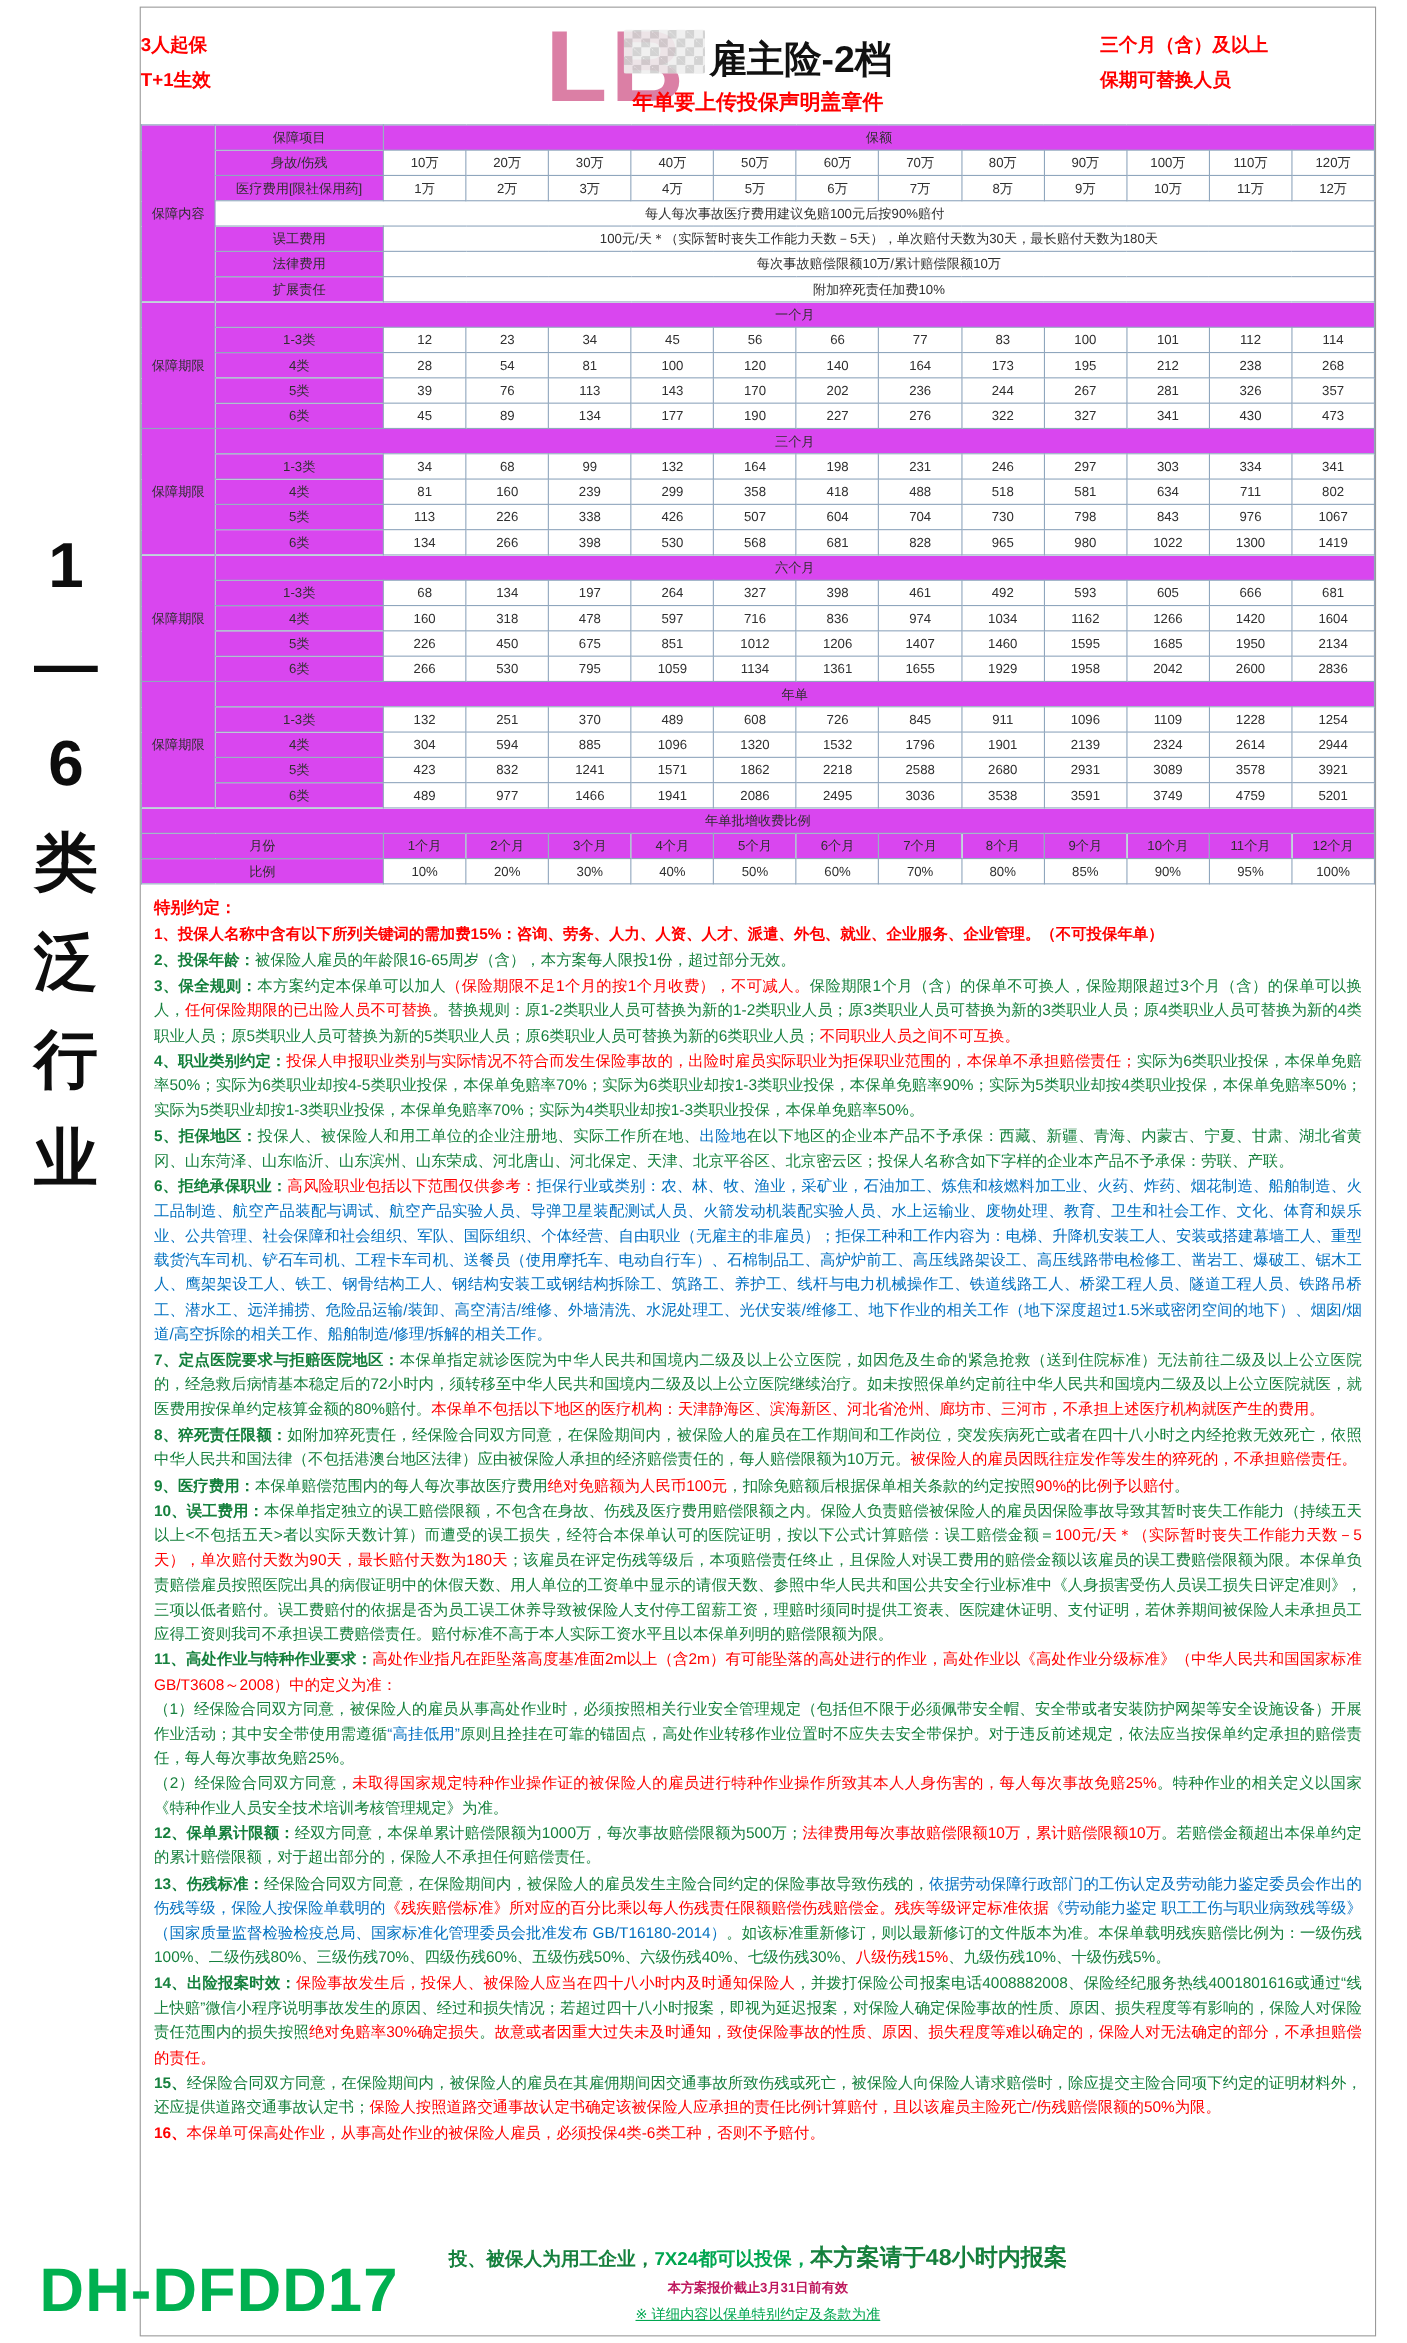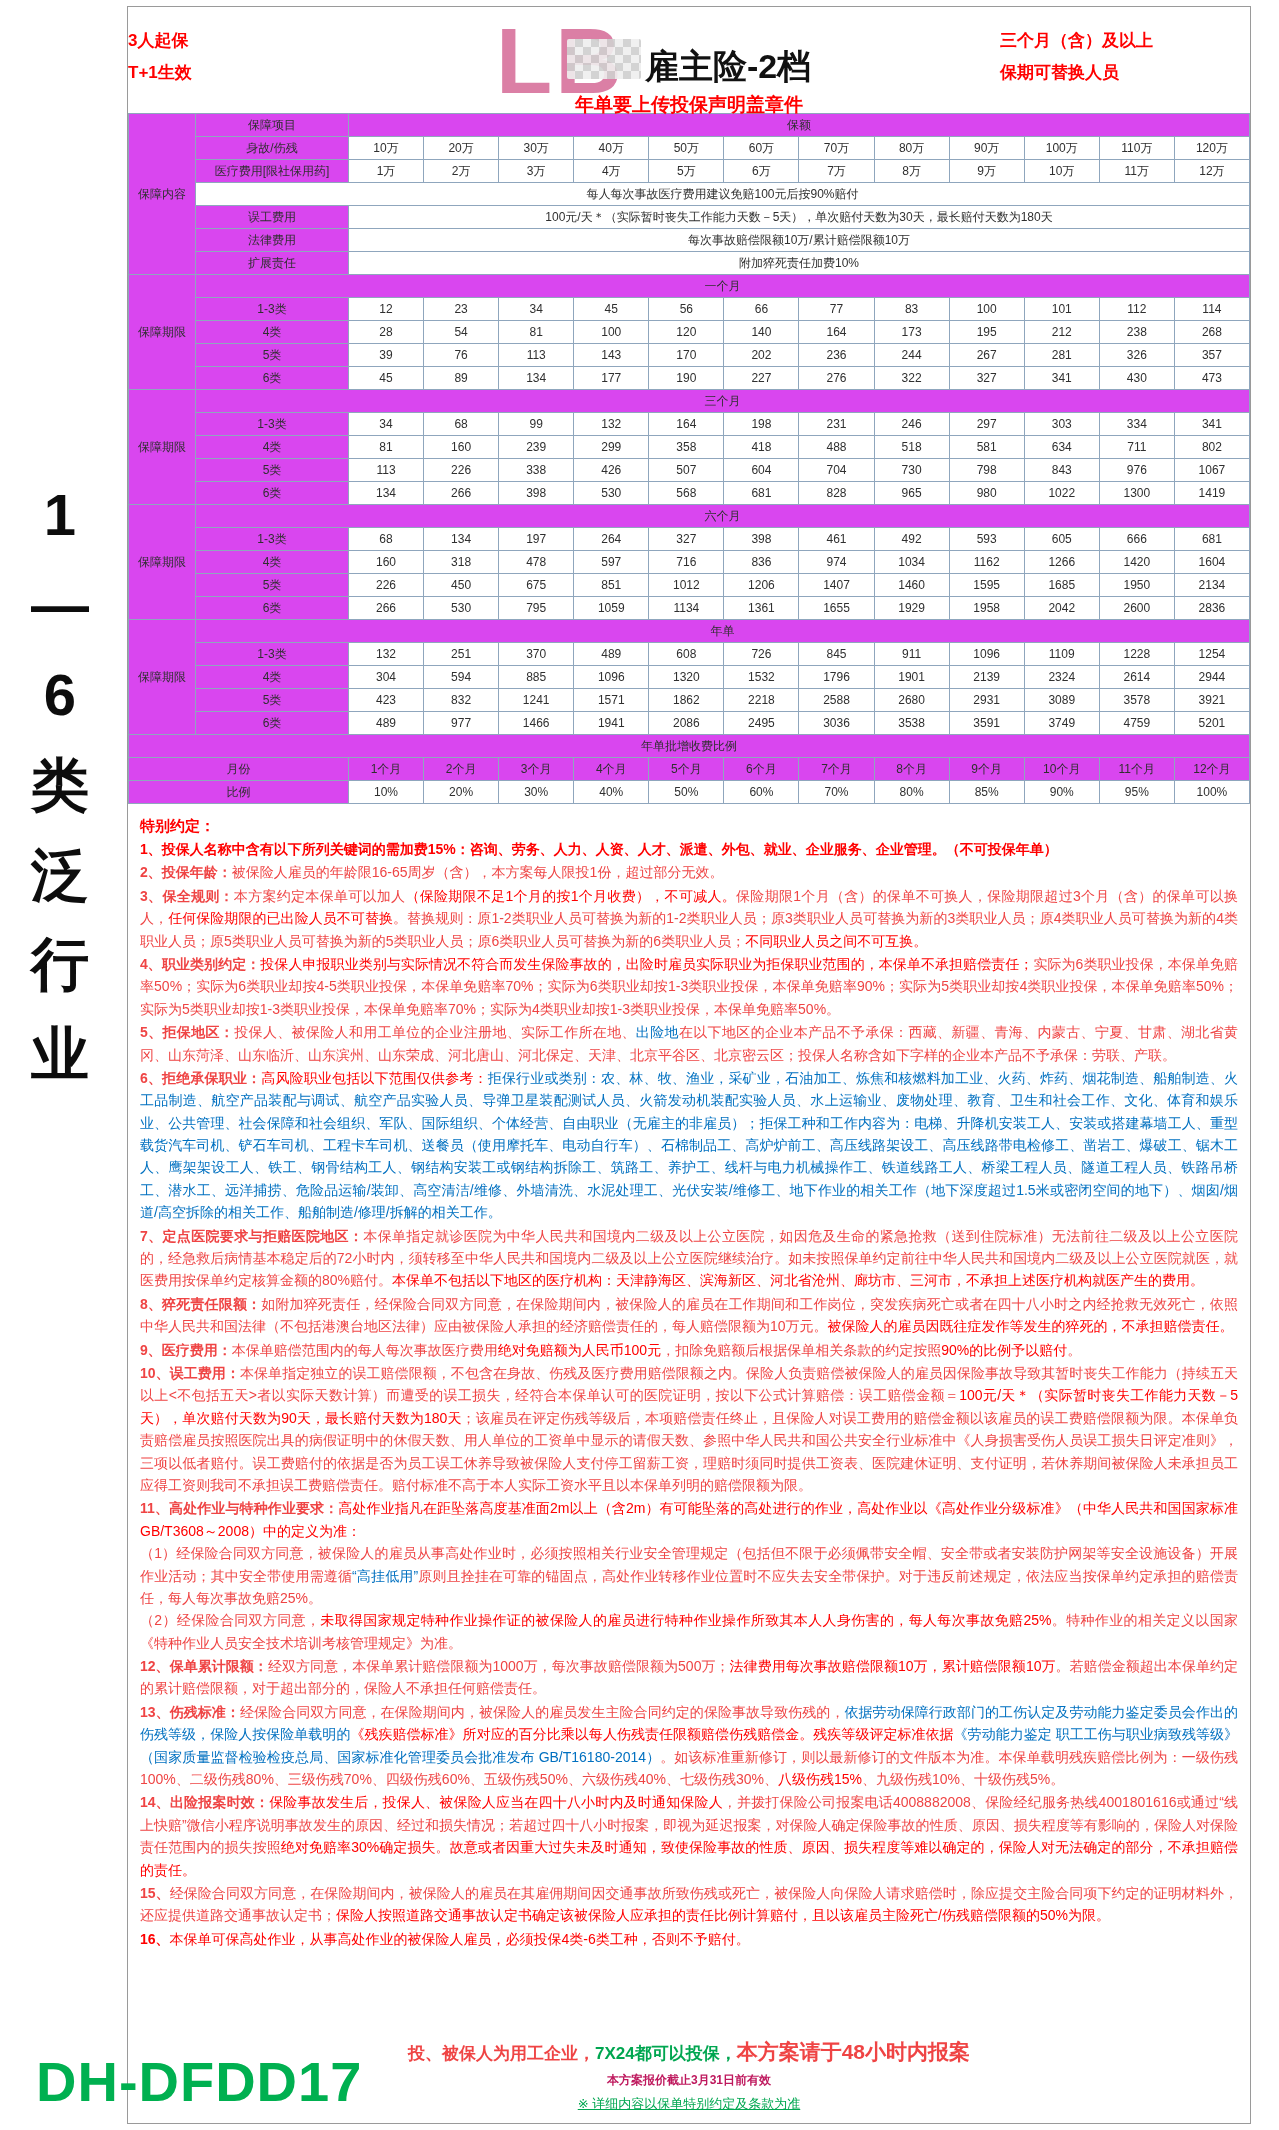--- a/index.html
+++ b/index.html
@@ -20,21 +20,21 @@
   
   .header{position:relative;height:106px;padding-top:12px;box-sizing:border-box;}
   .hdr-row{display:flex;align-items:flex-start;justify-content:space-between;}
   .hdr-left,.hdr-right{width:250px;text-align:left;padding-top:6px;}
   .hdr-left div,.hdr-right div{color:#ff0000;font-weight:bold;font-size:17px;line-height:1.9;}
   .hdr-center{flex:1;text-align:center;position:relative;}
   .watermark{
     position:absolute;left:118px;top:-10px;font-size:92px;font-weight:bold;
     color:#be185d;opacity:.55;letter-spacing:3px;z-index:0;user-select:none;
   }
-  .title-line{position:relative;z-index:1;margin-top:20px;}
+  .title-line{position:relative;z-index:1;margin-top:8px;}
   .title{font-size:34px;font-weight:bold;color:#111;vertical-align:middle;}
   .mosaic{
     display:inline-block;width:74px;height:40px;vertical-align:-8px;margin-right:4px;border-radius:2px;
     background:
       linear-gradient(45deg,#cfcfcf 25%,transparent 25%,transparent 75%,#cfcfcf 75%),
       linear-gradient(45deg,#cfcfcf 25%,#efefef 25%,#efefef 75%,#cfcfcf 75%);
     background-size:16px 16px;background-position:0 0,8px 8px;opacity:.9;
   }
   .subtitle{position:relative;z-index:1;color:#ff0000;font-weight:bold;font-size:19px;margin-top:2px;}
   
@@ -45,21 +45,21 @@
   }
   td.hd{background:#d946ef;color:#223a55;}
   td.grp{width:64px;}
   td.lblcol{width:150px;}
   td.note{background:#ffffff;color:#2f2f2f;}
   td.num{background:#ffffff;}
   
   .terms{padding:10px 12px 0 12px;font-size:14px;line-height:1.6;text-align:justify;}
   .terms .t-title{font-weight:bold;color:#ff0000;font-size:15px;}
   .term{margin-bottom:1px;}
-  .seg.k{color:#ef4444;} .seg.r{color:#ff0000;} .seg.b{color:#0070c0;} .seg.g{color:#00a650;}
+  .seg.k{color:#15803d;} .seg.r{color:#ff0000;} .seg.b{color:#0070c0;} .seg.g{color:#00a650;}
   .seg.w{font-weight:bold;}
   
   .footer{position:absolute;left:0;right:0;bottom:10px;text-align:center;}
   .f-line1{font-size:17px;margin-bottom:6px;}
   .f-line1 .big{font-size:21px;}
   .f-line2{color:#be185d;font-weight:bold;font-size:12px;margin-bottom:6px;}
   .f-line3{color:#00a650;font-size:13px;text-decoration:underline;}
   .code{
     position:absolute;left:36px;bottom:16px;z-index:3;
     font-size:56px;font-weight:bold;color:#00b050;letter-spacing:1px;

